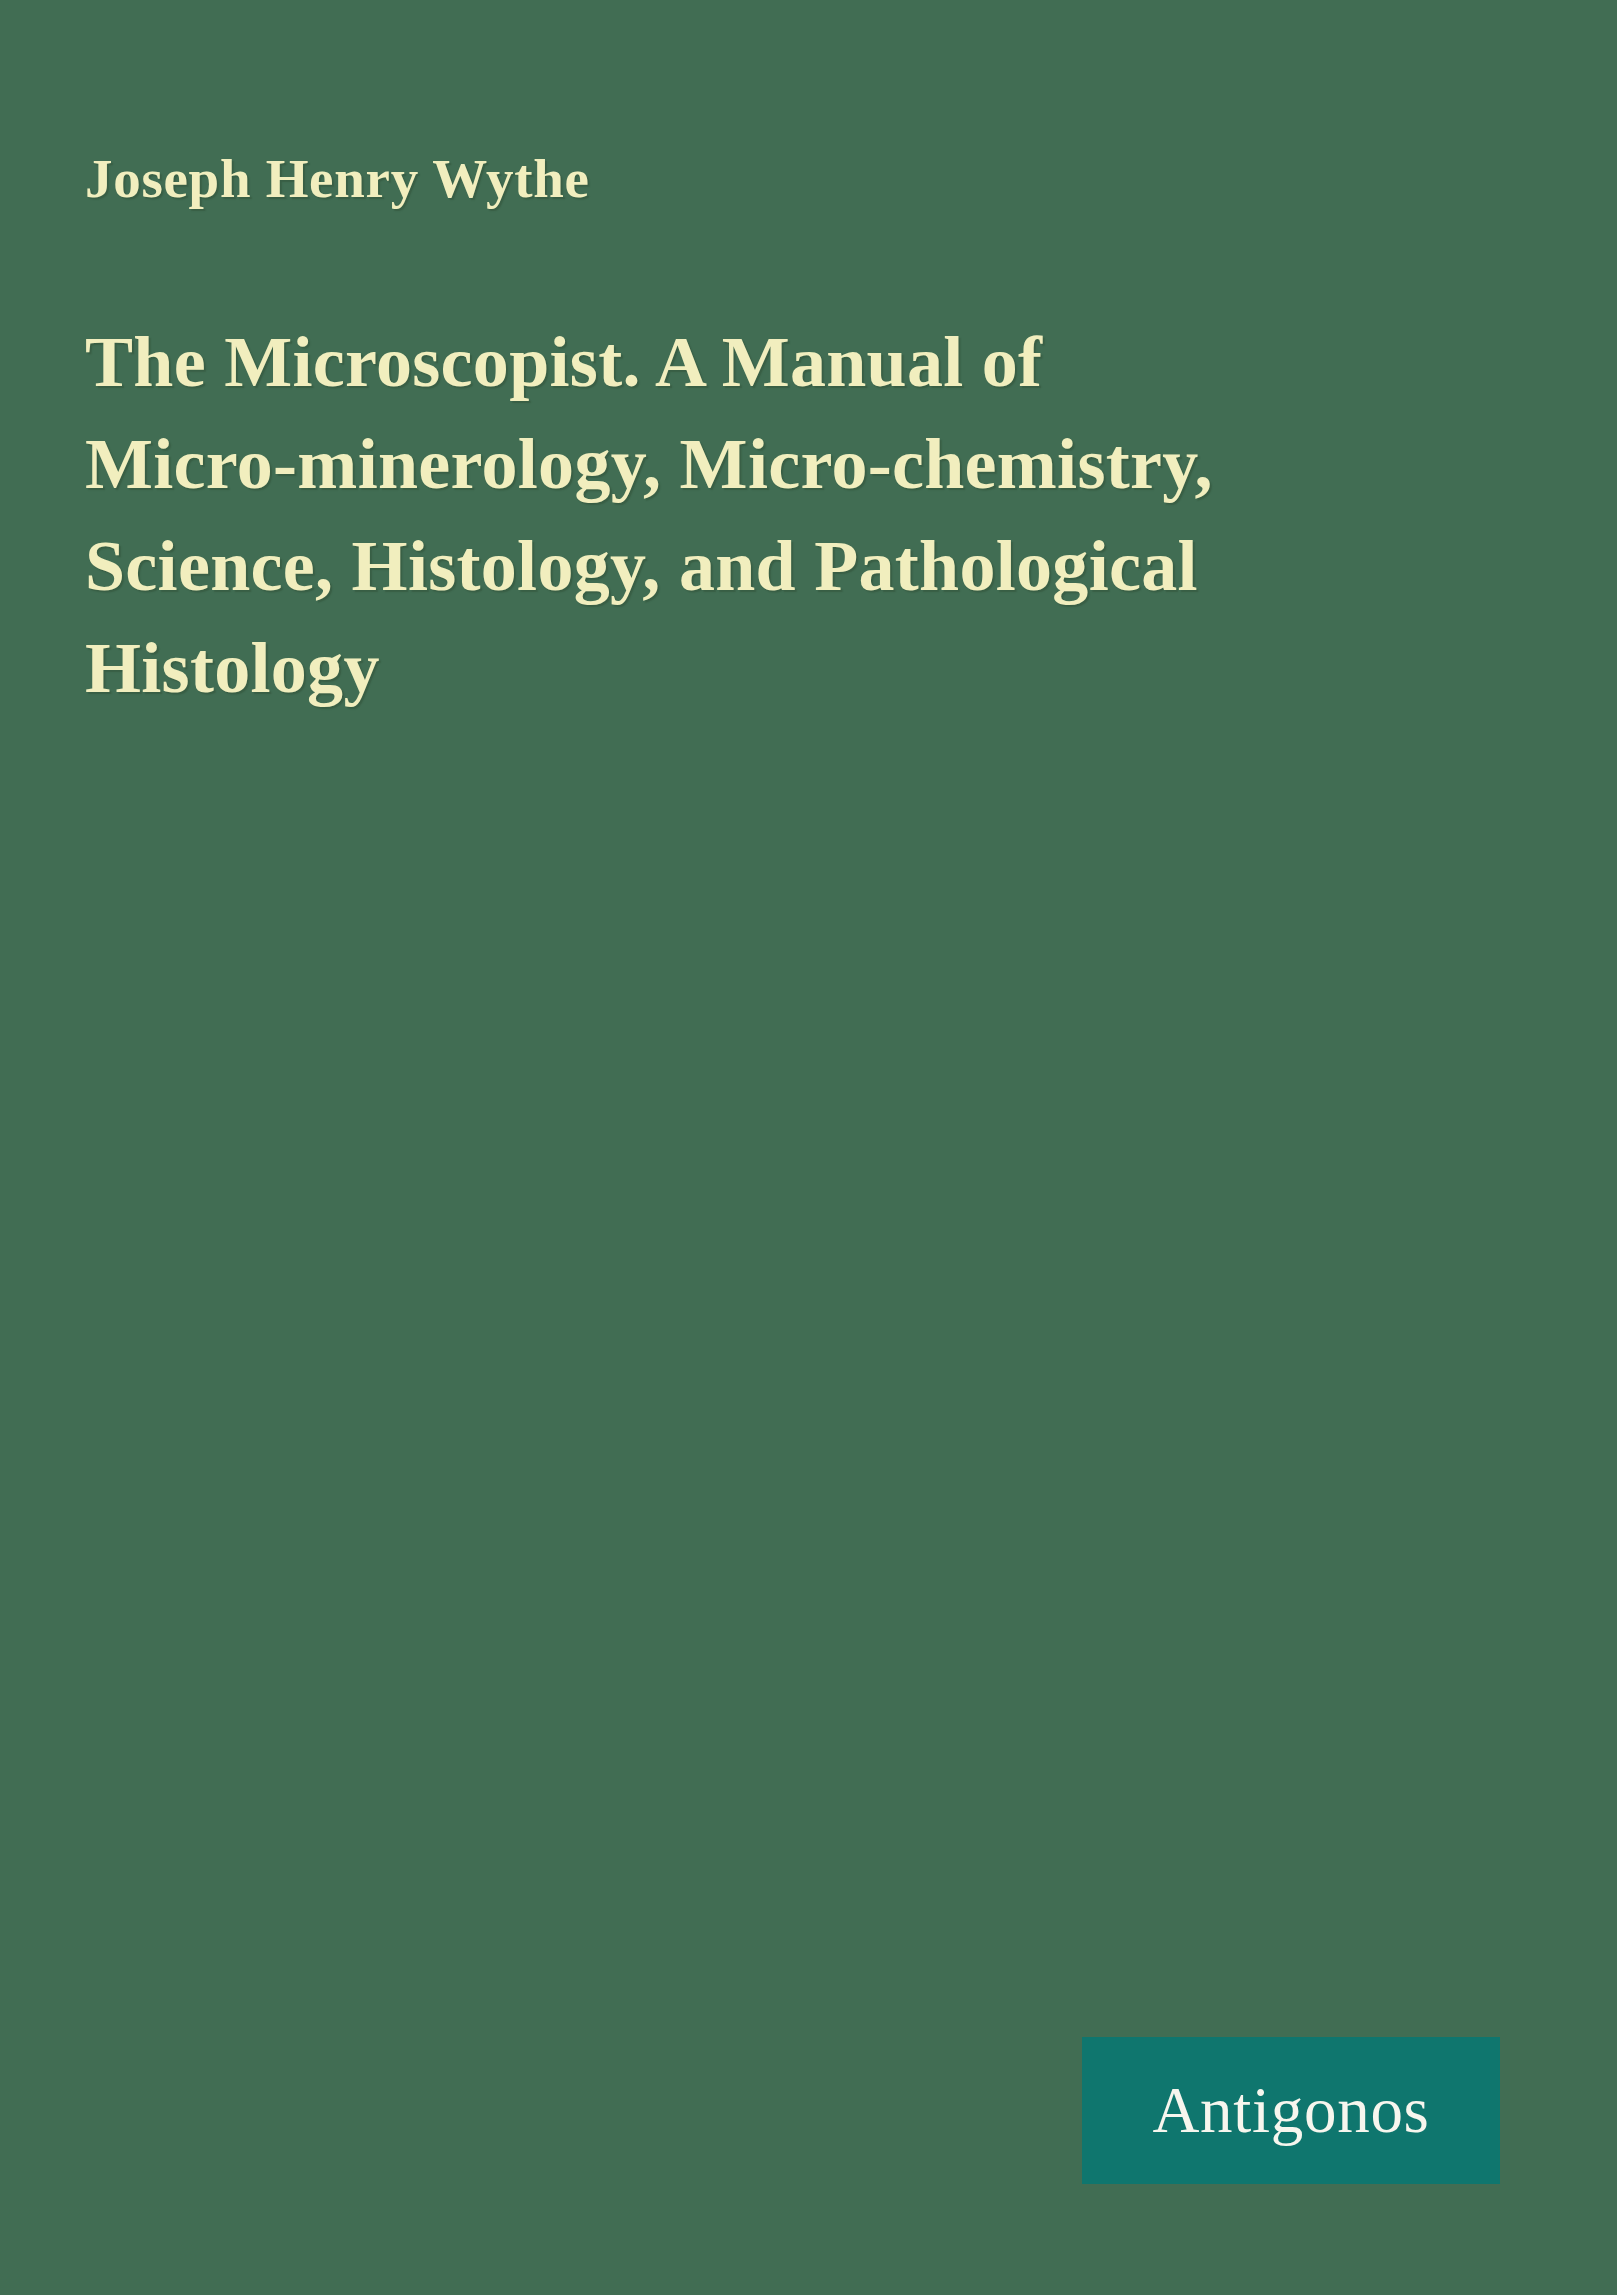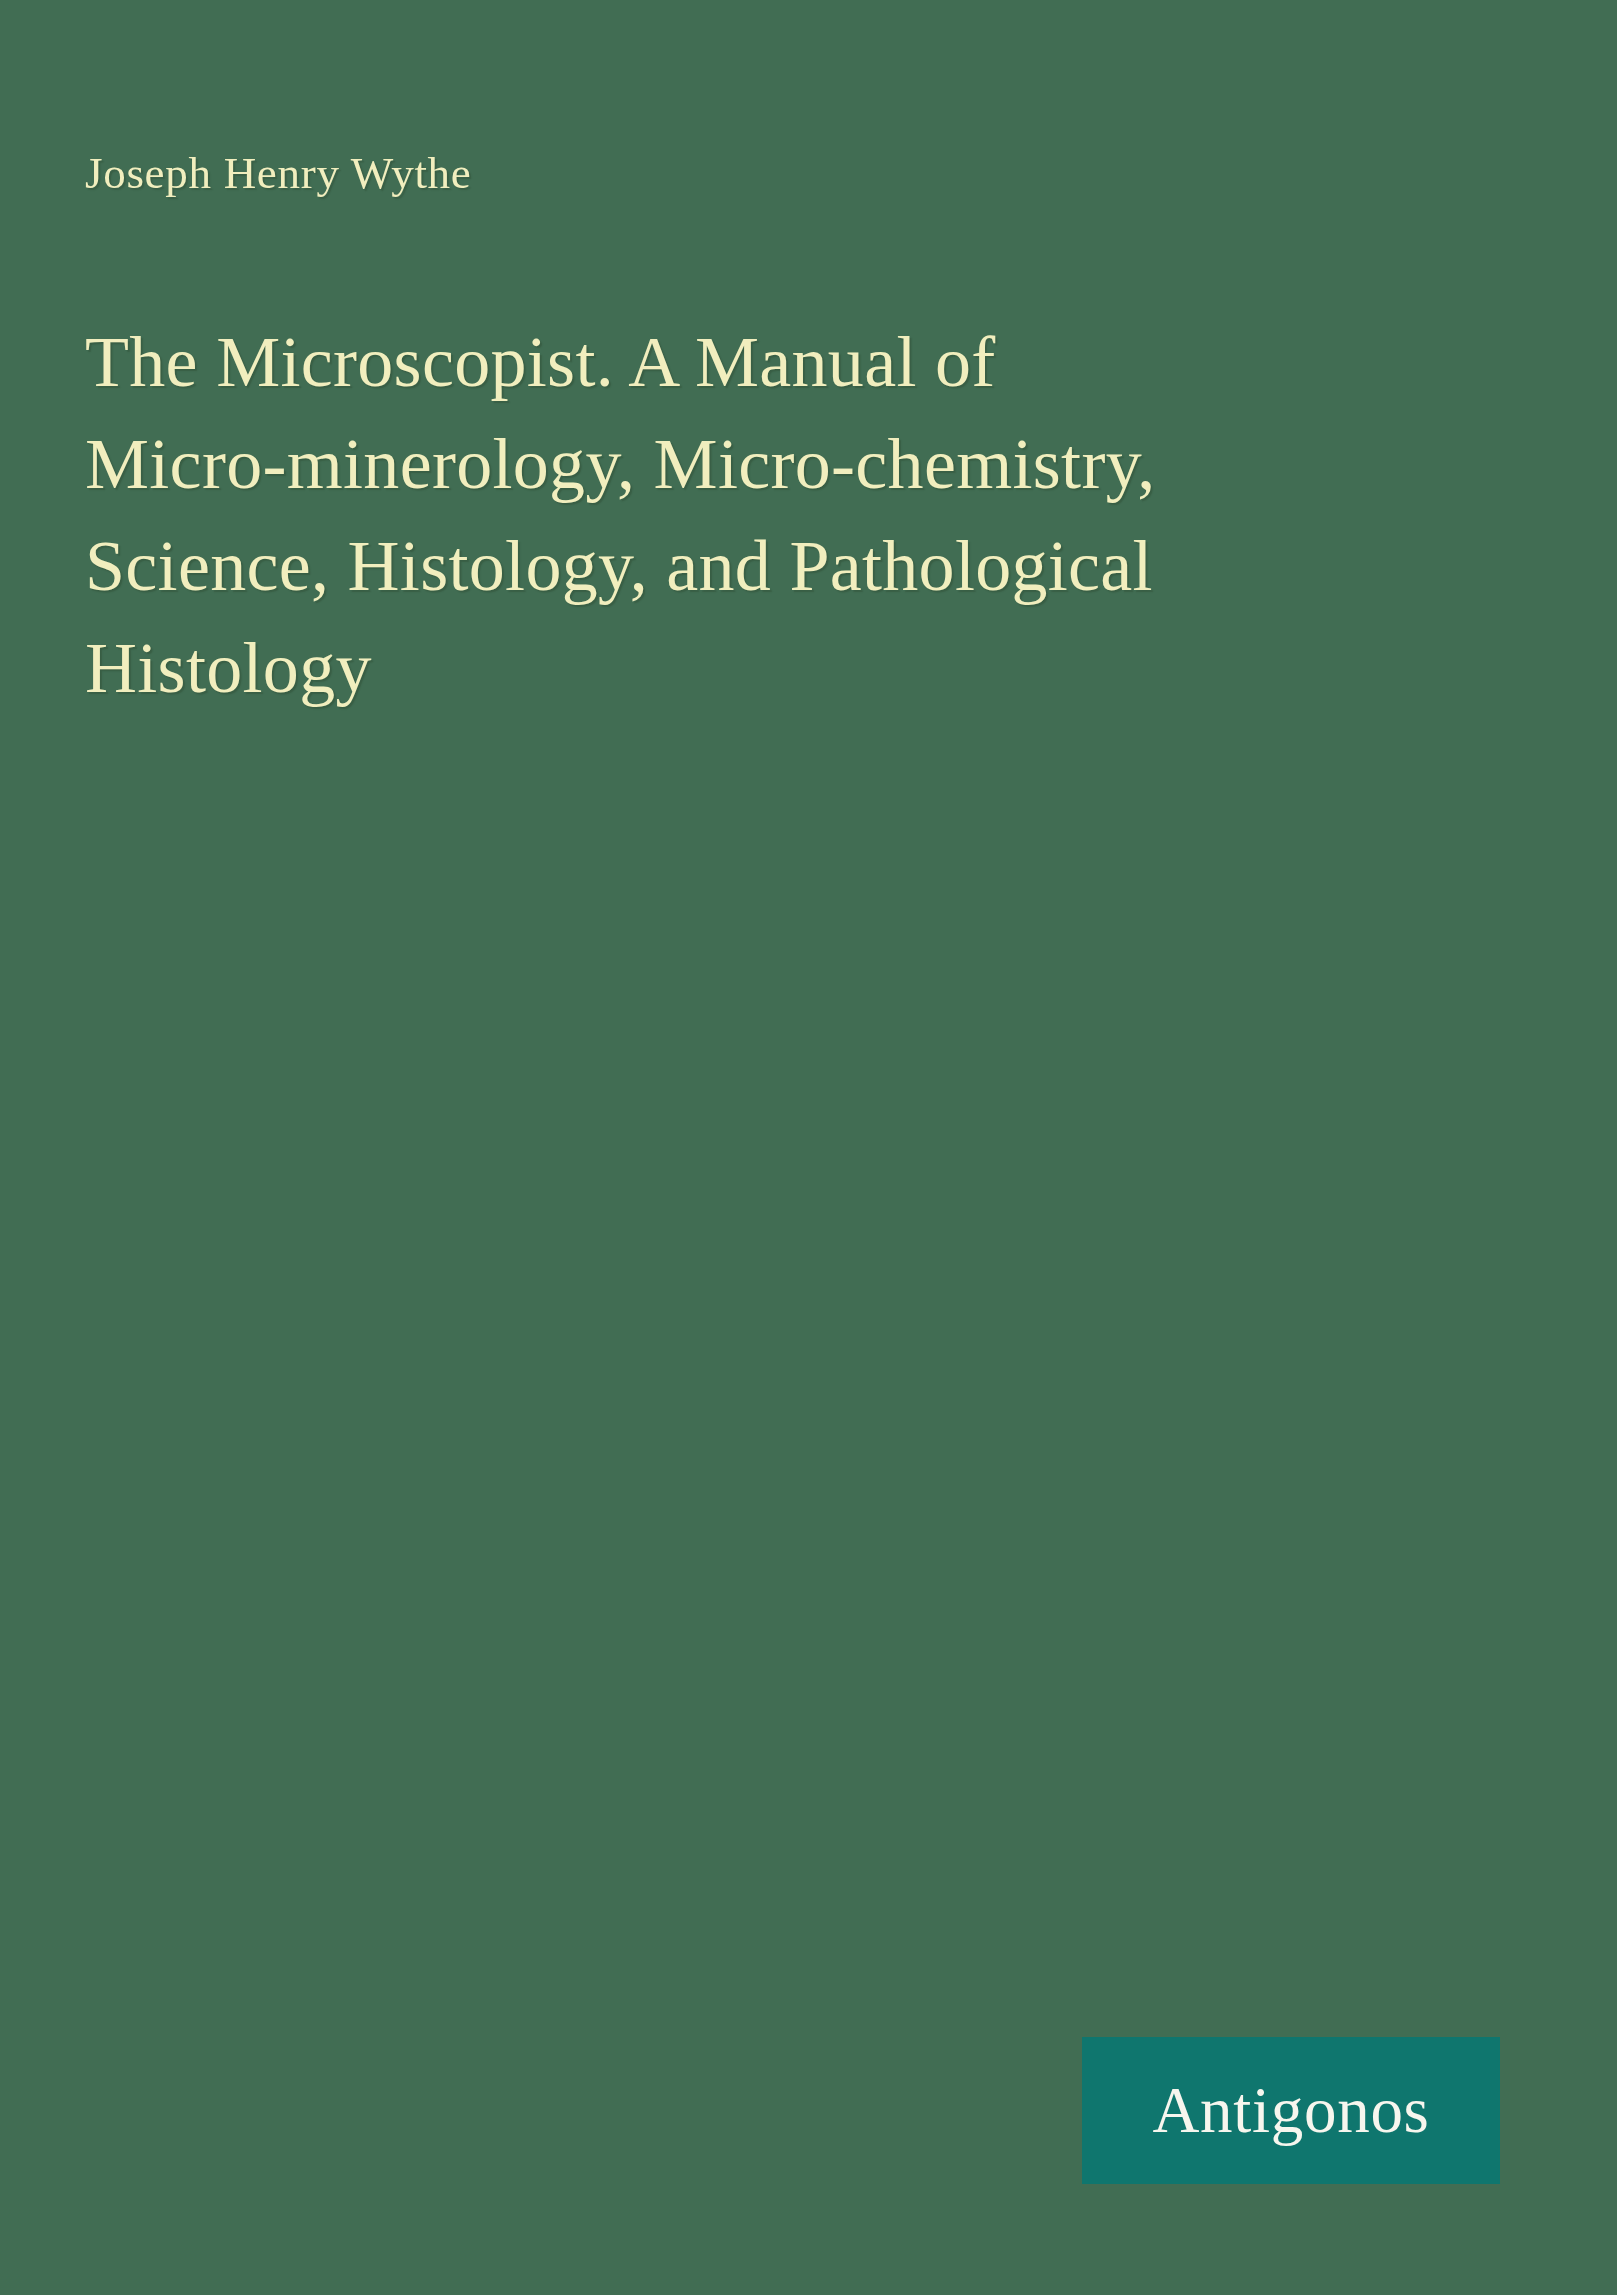--- a/index.html
+++ b/index.html
@@ -11,34 +11,34 @@
     width: 1618px;
     height: 2295px;
     background: #416d53;
     overflow: hidden;
     font-family: "Liberation Serif", "DejaVu Serif", serif;
   }
   .author {
     position: absolute;
     left: 85px;
     top: 147px;
-    font-size: 45px;
-    font-weight: normal;
+    font-size: 55px;
+    font-weight: bold;
     color: #f1eebe;
     letter-spacing: 0.7px;
     text-shadow: 2px 2px 1.3px rgba(30, 50, 28, 0.25);
     white-space: nowrap;
   }
   .title {
     position: absolute;
     left: 85px;
     top: 311px;
     width: 1449px;
     font-size: 72px;
-    font-weight: normal;
+    font-weight: bold;
     line-height: 102px;
     color: #f1eebe;
     letter-spacing: 0.3px;
     text-shadow: 2px 2px 1.3px rgba(30, 50, 28, 0.25);
   }
   .title .line {
     white-space: nowrap;
   }
   .publisher-box {
     position: absolute;

